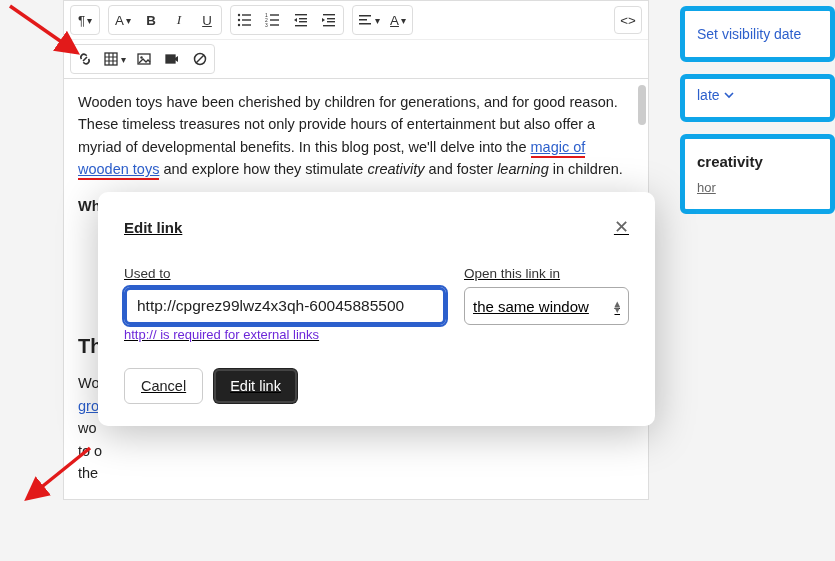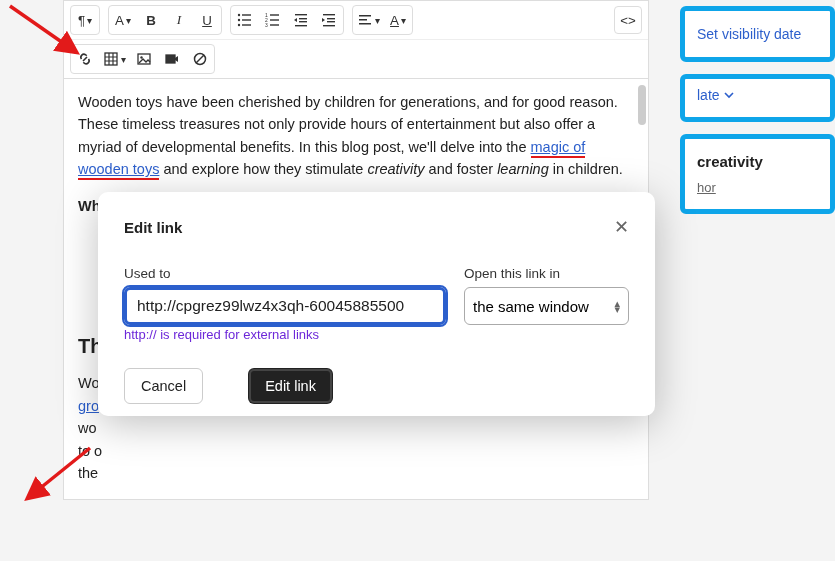--- a/index.html
+++ b/index.html
@@ -27,42 +27,42 @@
 .img-placeholder { width: 150px; height: 60px; background: linear-gradient(135deg,#c8a878,#e8d4b0,#d4b890); border-radius: 2px; }
 
 .side { position: absolute; right: 0; top: 0; width: 155px; }
 .side-box { background: #fff; border: 5px solid #0ea5e9; border-radius: 6px; margin: 0 0 12px 0; padding: 14px 12px; }
 .side-link { color: #2c5fcc; font-size: 14px; cursor: pointer; }
 .side-title { font-size: 15px; font-weight: 600; color: #222; margin-bottom: 10px; }
 .side-thumb { width: 100%; height: 230px; border: 2px dashed #ccc; border-radius: 6px; overflow: hidden; background: linear-gradient(140deg,#f2e8da 30%,#e8dcc6 60%,#d8c8a8); position: relative; }
 .side-select { color: #2c5fcc; font-size: 14px; display: flex; align-items: center; gap: 4px; cursor: pointer; }
 .side-blur { color: #666; font-size: 13px; margin-top: 0; text-decoration: underline; }
 
-.modal { position: absolute; left: 98px; top: 192px; width: 557px; background: #fff; border-radius: 10px; box-shadow: 0 8px 40px rgba(0,0,0,0.25); padding: 24px 26px 12px; }
+.modal { position: absolute; left: 98px; top: 192px; width: 557px; background: #fff; border-radius: 10px; box-shadow: 0 8px 40px rgba(0,0,0,0.25); padding: 24px 26px 22px; text-decoration: underline; }
 .modal-header { display: flex; justify-content: space-between; align-items: center; margin-bottom: 28px; }
 .modal-title { font-size: 15px; font-weight: 600; color: #222; }
 .modal-close { font-size: 18px; color: #666; cursor: pointer; background:none; border:none; }
 .form-row { display: flex; gap: 18px; margin-bottom: 4px; }
 .form-col { flex: 1; }
 .form-col.narrow { flex: 0 0 165px; }
 .label { font-size: 13.5px; color: #333; margin-bottom: 6px; display: block; }
 .inp { width: 100%; height: 38px; border: 3px solid #ef4444; border-radius: 6px; padding: 0 10px; font-size: 15.5px; color: #222; }
 .inp.focus { outline: 2px solid #2c5fcc; border-color: #2c5fcc; }
 .inp.url { position: relative; }
 .url-underline { height: 2px; background: #e21a1a; margin: -6px 3px 0 3px; width: 70%; border-radius: 1px; }
 .sel { width: 100%; height: 38px; border: 1px solid #aaa; border-radius: 6px; padding: 0 8px; font-size: 15px; background: #fff; display: flex; align-items: center; justify-content: space-between; }
 .sel-arrows { font-size: 11px; color: #666; line-height: 6px; display:flex; flex-direction:column; }
 .hint { font-size: 13px; color: #6d28d9; margin-top: 6px; }
 .form-block { margin-bottom: 18px; }
 .modal-footer { display: flex; justify-content: space-between; align-items: center; margin-top: 26px; }
 .btn { height: 36px; padding: 0 16px; border-radius: 6px; font-size: 14.5px; cursor: pointer; border: 1px solid transparent; font-weight: 500; }
 .btn-danger { background: linear-gradient(#ee3a2e,#d8291d); color: #fff; box-shadow: 0 1px 2px rgba(0,0,0,0.3); }
 .btn-default { background: #fff; border-color: #ccc; color: #222; }
 .btn-dark { background: #222; color: #fff; margin-left: 10px; box-shadow: 0 0 0 2px #444 inset; }
-.footer-right { display: flex; gap: 35px; }
+.footer-right { display: flex; }
 
 .arrow { position: absolute; pointer-events: none; }
 .arrow svg { overflow: visible; }
 </style>
 </head>
 <body>
 
 <div class="editor-area">
   <div class="toolbar">
     <div class="toolbar-row">

